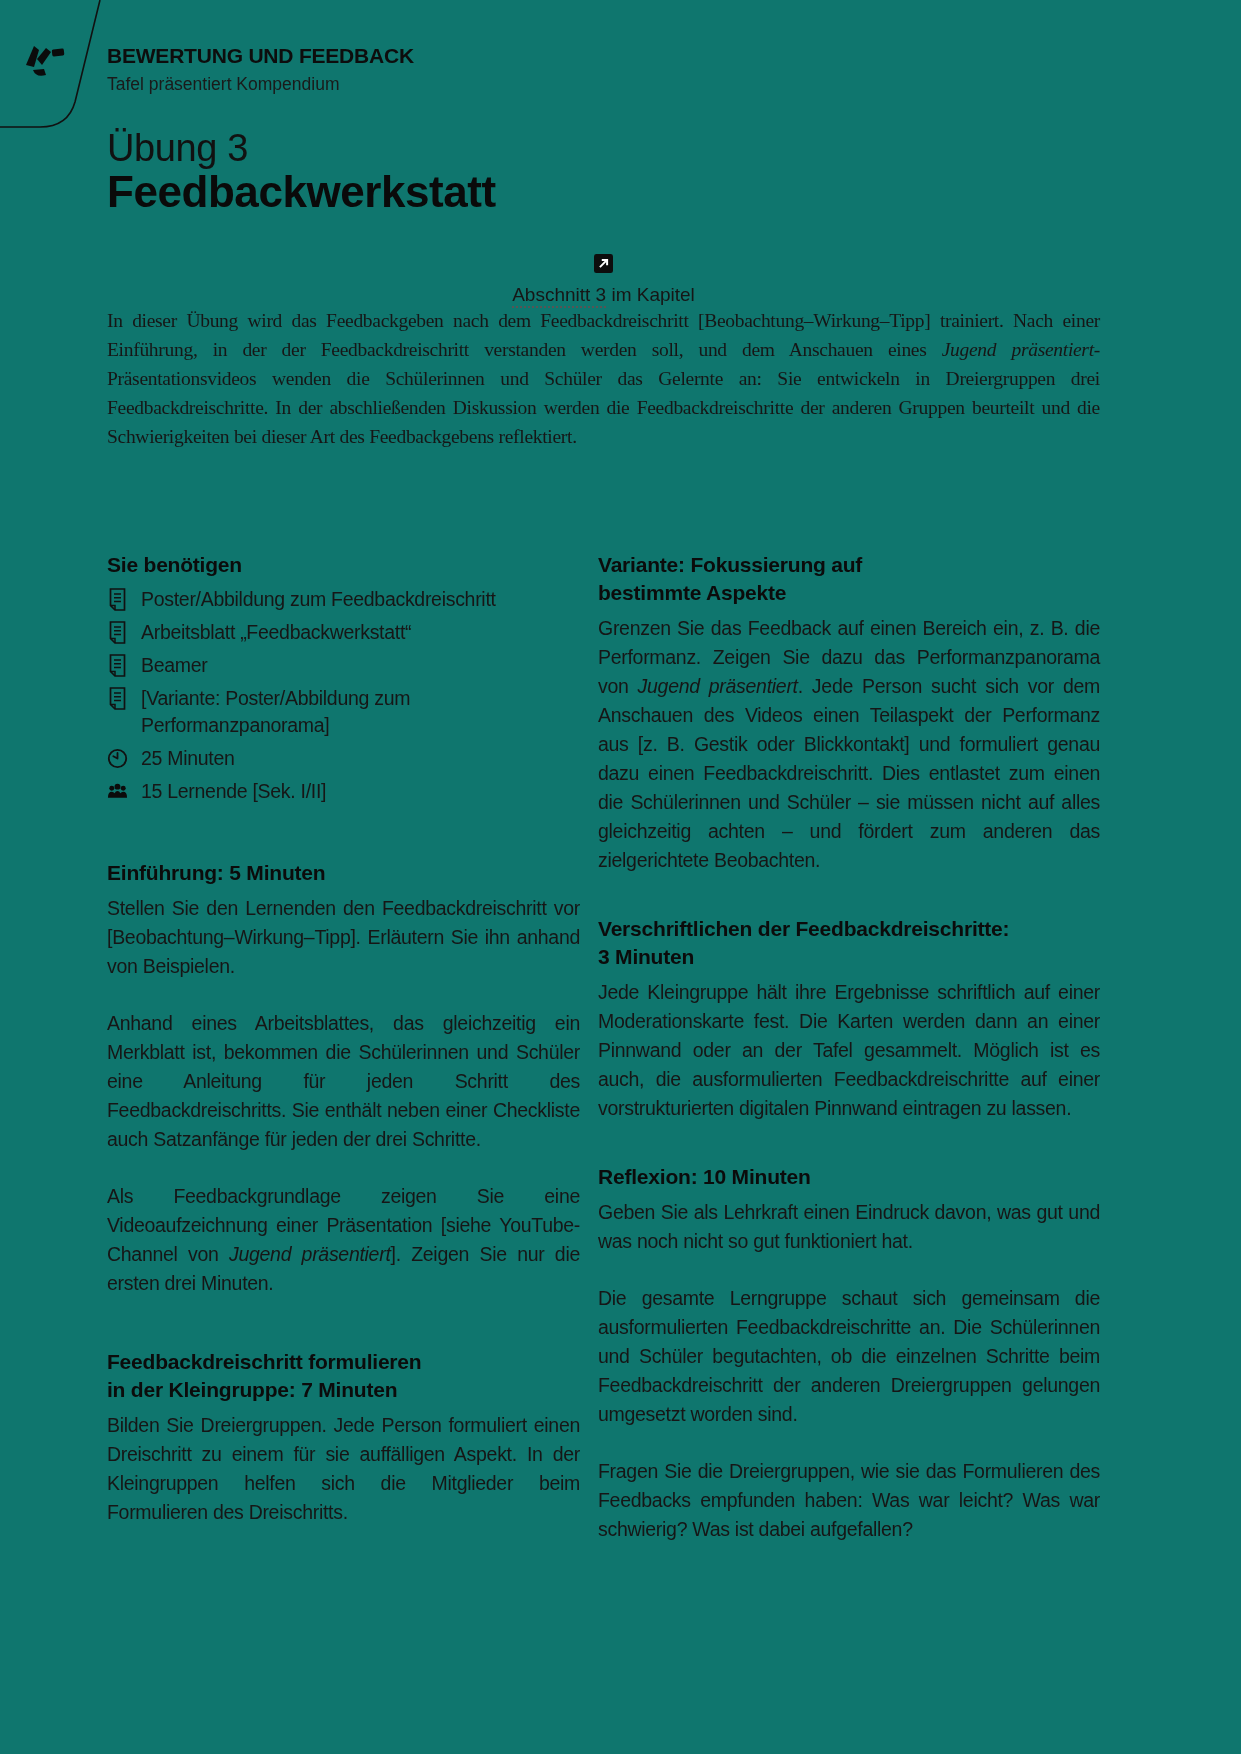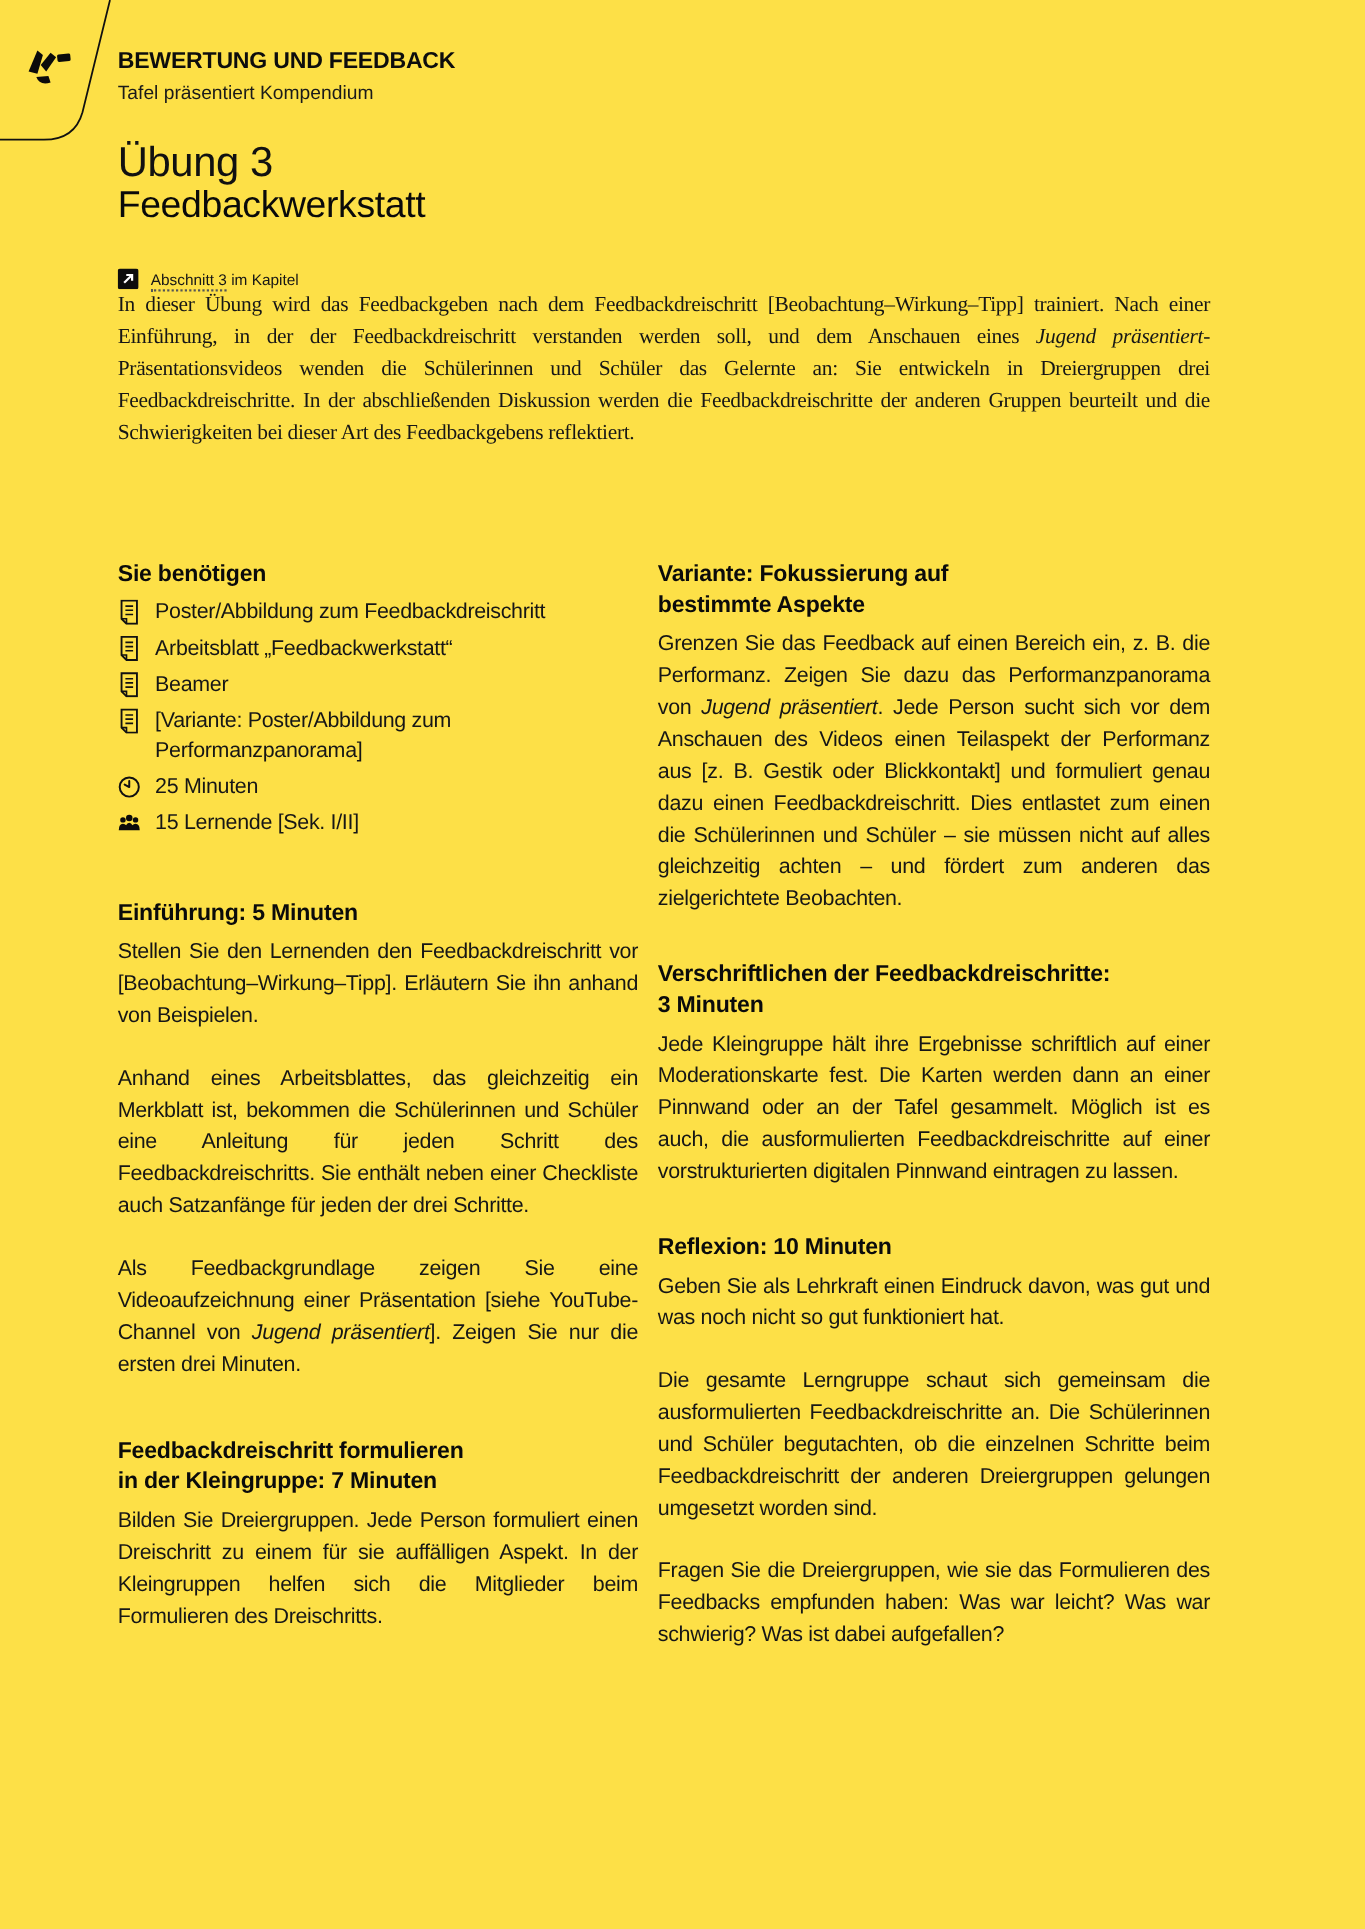--- a/index.html
+++ b/index.html
@@ -1,40 +1,40 @@
 <!DOCTYPE html>
 <html lang="de"><head>
 <meta charset="utf-8">
 <style>
   html,body{margin:0;padding:0;background:#ffffff;}
   .page{
     position:relative;
     width:1241px;height:1754px;
-    background:#fde047;
+    background:#0f766e;
     overflow:hidden;
     color:#161616;
     font-family:"Liberation Sans","DejaVu Sans",sans-serif;
     box-sizing:border-box;
     padding:0 141px 0 107px;
   }
   
   .corner-line{position:absolute;top:0;left:0;width:120px;height:140px;}
   .logo-mark{position:absolute;top:44px;left:24px;width:44px;height:36px;}
   .header-block{padding-top:44px;}
   .chapter-title{
     font-size:21px;font-weight:700;letter-spacing:-0.01em;
     line-height:1.15;color:#0d0d0d;
   }
   .chapter-subtitle{font-size:17.5px;font-weight:400;margin-top:6px;color:#1a1a1a;}
   
   .title-block{margin-top:34px;line-height:1.04;}
   .title-light{font-size:38px;font-weight:300;letter-spacing:-0.01em;color:#111;}
-  .title-bold{font-size:34px;font-weight:400;letter-spacing:-0.01em;color:#0a0a0a;}
+  .title-bold{font-size:44px;font-weight:700;letter-spacing:-0.01em;color:#0a0a0a;}
   
-  .section-link{margin-top:40px;display:flex;align-items:center;gap:11px;font-size:14px;}
+  .section-link{margin-top:40px;display:flex;align-items:center;gap:11px;font-size:19px;flex-direction:column;}
   .section-link .linklabel{border-bottom:2px dotted #555;padding-bottom:1px;}
   .link-icon{width:19px;height:19px;display:block;flex:0 0 auto;}
   
   .body-text{
     font-size:19.5px;line-height:29px;letter-spacing:-0.015em;
     text-align:justify;color:#161616;margin:0;
   }
   .italic{font-style:italic;}
   .intro{font-family:Liberation Serif, serif;}
   

